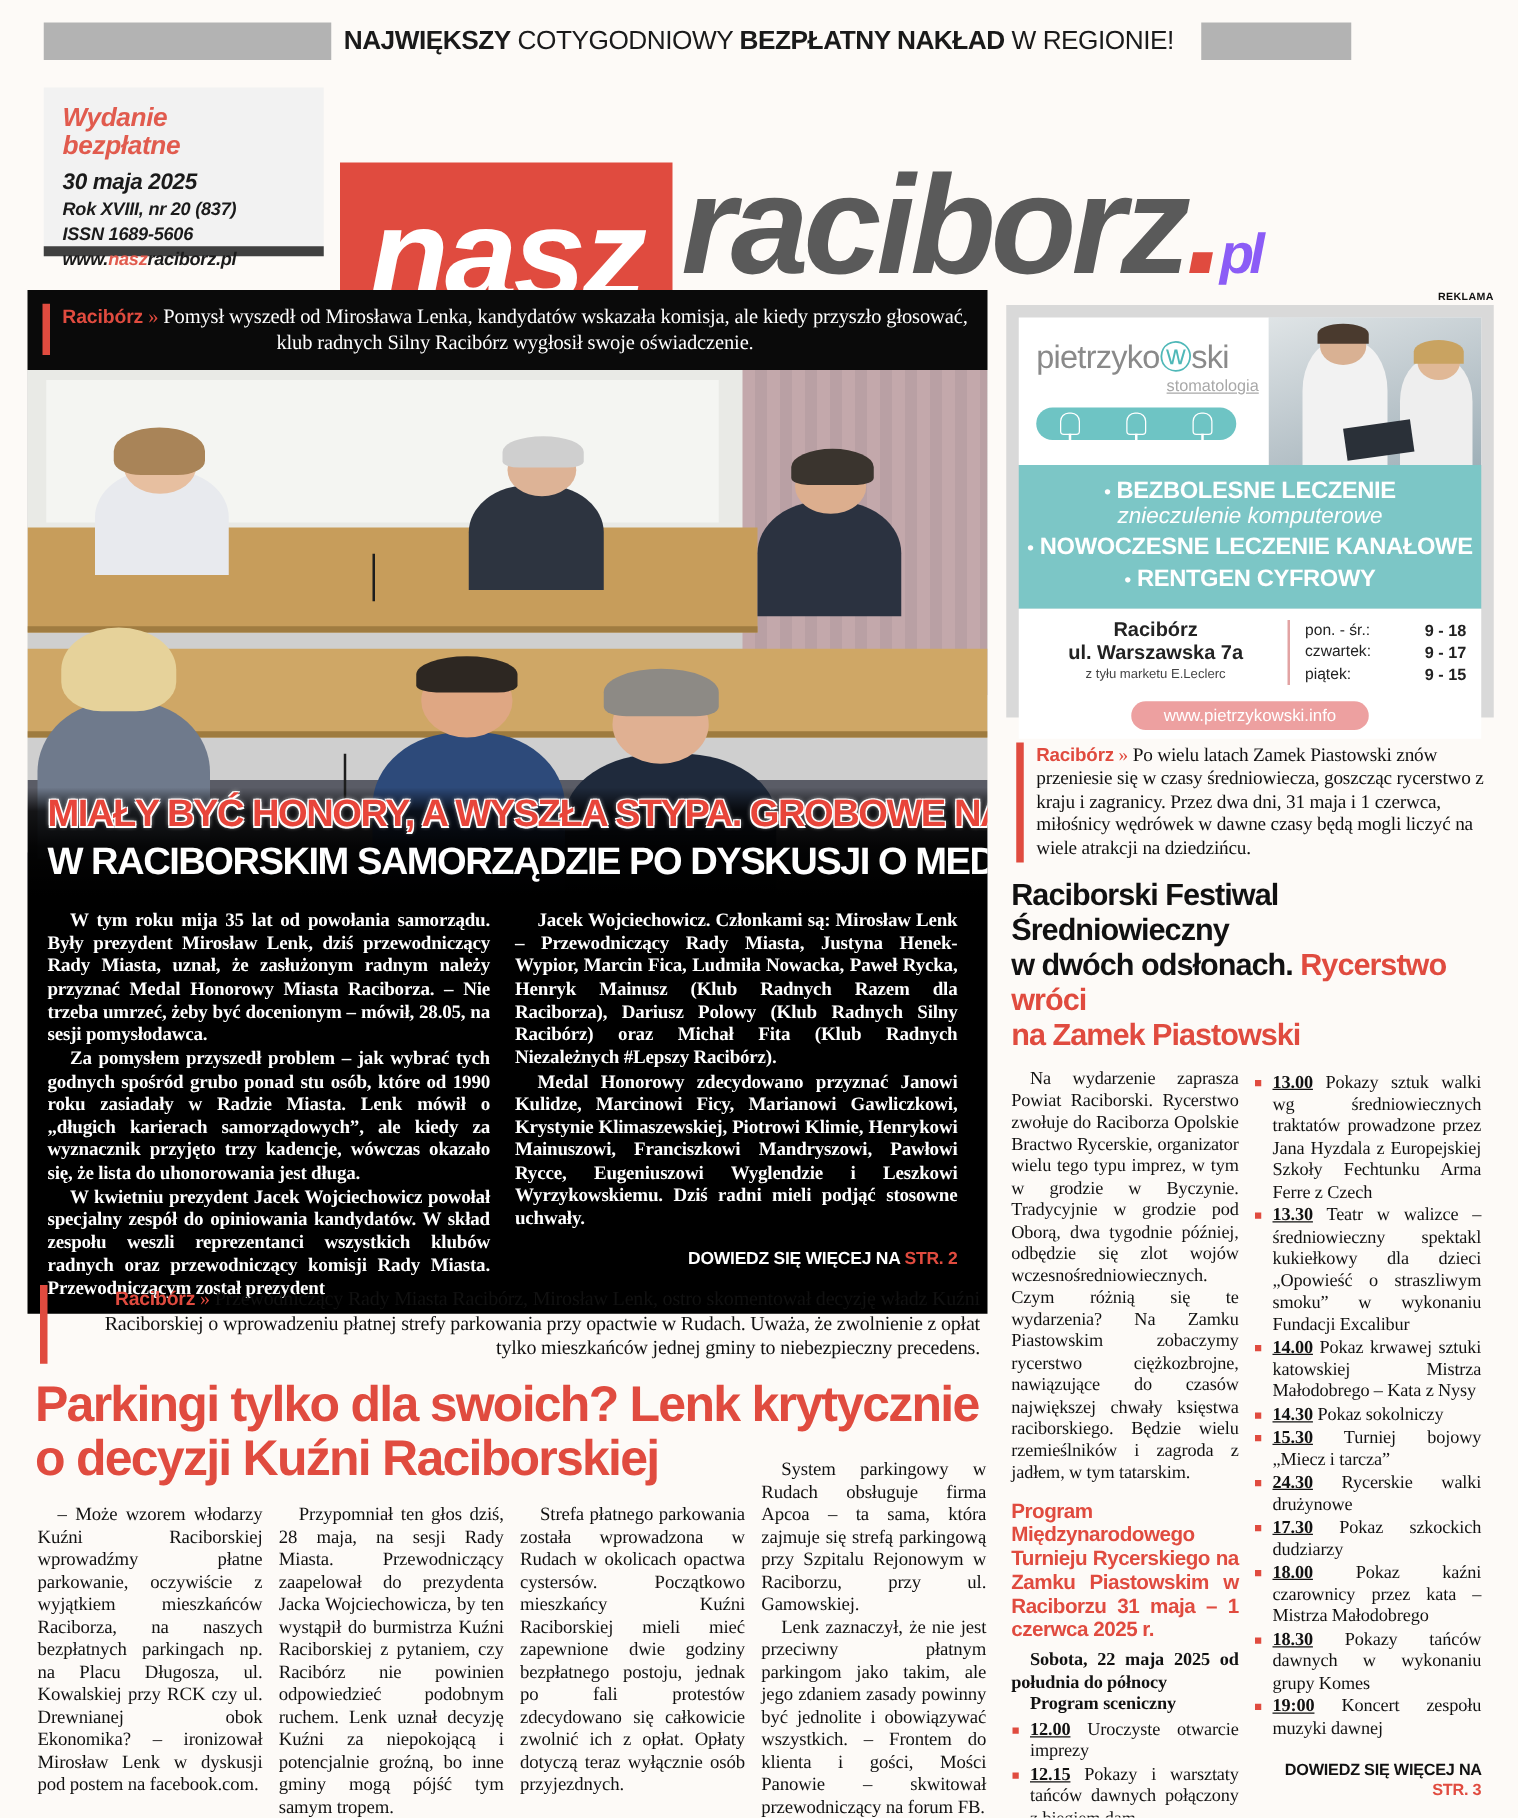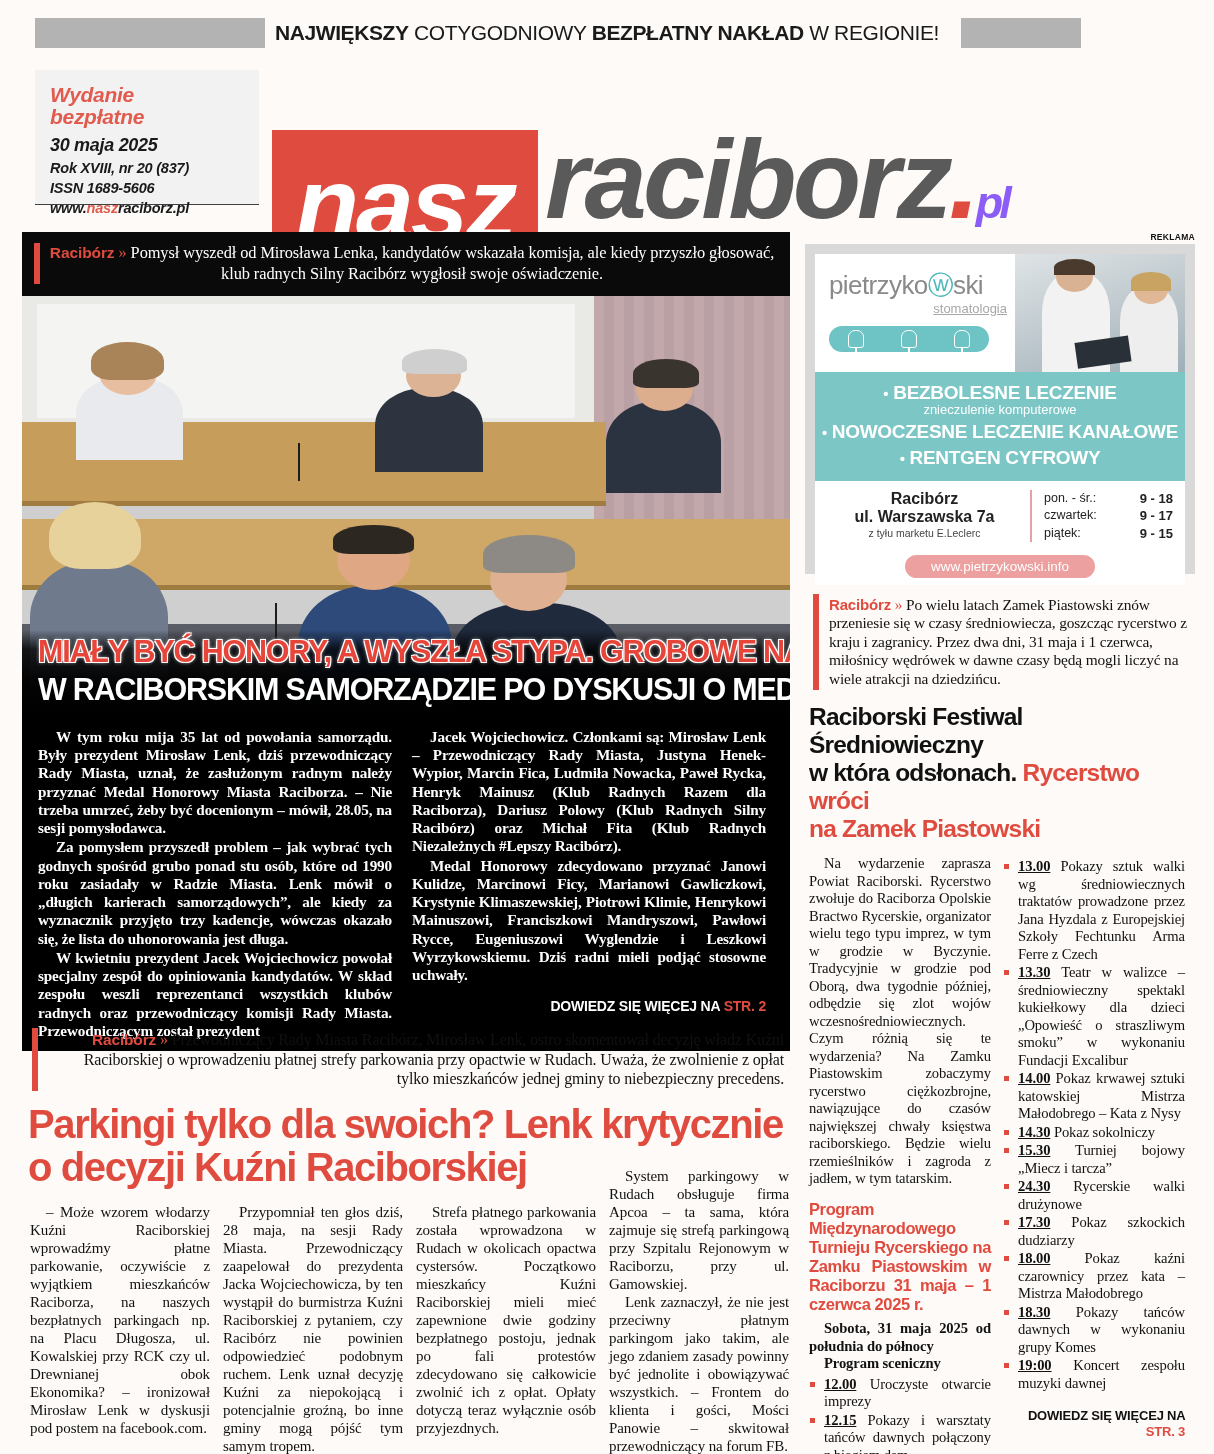--- a/index.html
+++ b/index.html
@@ -22,21 +22,21 @@
     font-size: 21px; letter-spacing: -0.4px; color: #1a1a1a;
     font-weight: 400;
   }
   .topbar .slogan b { font-weight: 700; }
 
   
   .masthead { position: absolute; left: 0; top: 62px; width: 1214px; height: 152px; }
   .mh-info {
     position: absolute; left: 35px; top: 8px; width: 224px; height: 135px;
     background: #f2f2f2;
-    border-bottom: 1px solid #404040;
+    border-bottom: 8px solid #404040;
     padding: 14px 0 0 15px;
     font-family: "Liberation Sans", sans-serif;
     font-style: italic; font-weight: 700;
   }
   .mh-free { color: #e15b4e; font-size: 21px; line-height: 1.05; letter-spacing: -0.3px;}
   .mh-date { color: #1a1a1a; font-size: 18px; margin-top: 7px; letter-spacing: -0.3px;}
   .mh-row { color: #1a1a1a; font-size: 14.5px; margin-top: 4px; letter-spacing: -0.2px;}
   .mh-row .red { color: #e15b4e; }
 
   .logo-box {
@@ -154,21 +154,21 @@
   .ad1-photo .man { position:absolute; left:16%; top:16%; width:40%; height:84%; background:#f2f2f2; border-radius:40% 40% 0 0;}
   .ad1-photo .mhead { position:absolute; left:24%; top:6%; width:22%; height:26%; background:#d9b193; border-radius:50%;}
   .ad1-photo .mhair { position:absolute; left:23%; top:4%; width:24%; height:14%; background:#4a3a2e; border-radius:50% 50% 0 0;}
   .ad1-photo .woman { position:absolute; right:4%; top:28%; width:34%; height:72%; background:#eeeeee; border-radius:40% 40% 0 0;}
   .ad1-photo .whead { position:absolute; right:10%; top:18%; width:20%; height:24%; background:#e0b896; border-radius:50%;}
   .ad1-photo .whair { position:absolute; right:8%; top:15%; width:24%; height:16%; background:#c9a361; border-radius:50% 50% 0 0;}
   .ad1-photo .xray { position:absolute; left:36%; bottom:6%; width:32%; height:22%; background:#2a3038; transform: rotate(-8deg);}
 
   .ad1-mid { background:#7cc6c6; padding: 10px 0 12px 0; text-align:center; color:#fff; font-family:"Liberation Sans",sans-serif;}
   .ad1-mid .l1 { font-size:19px; font-weight:700; letter-spacing:-0.3px;}
-  .ad1-mid .l1s { font-size:13px; font-weight:400; margin-top:-2px;}
+  .ad1-mid .l1s { font-size:18px; font-weight:400; margin-top:-2px;font-style:italic;}
   .ad1-mid .l2 { font-size:19px; font-weight:700; margin-top:4px; letter-spacing:-0.3px;}
   .ad1-mid .l3 { font-size:19px; font-weight:700; margin-top:4px; letter-spacing:-0.3px;}
   .ad1-mid .dot { font-size:15px; }
 
   .ad1-addr { background:#fff; display:flex; padding: 9px 12px 8px 12px; font-family:"Liberation Sans",sans-serif;}
   .ad1-addr .left { width: 205px; text-align:center; border-right: 2px solid #e2a3a3; padding-right:8px;}
   .ad1-addr .left .a1 { font-size:16px; font-weight:700; color:#222;}
   .ad1-addr .left .a2 { font-size:16px; font-weight:700; color:#222;}
   .ad1-addr .left .a3 { font-size:10.5px; color:#444; margin-top:1px;}
   .ad1-addr .right { flex:1; padding-left:12px; }
@@ -389,29 +389,29 @@
     </div>
 
     <div class="lede3">
       <span class="city">Racibórz</span>
       <span style="color:#e04b3f">»</span>
       <span>Po wielu latach Zamek Piastowski znów przeniesie się w czasy średniowiecza, goszcząc rycerstwo z kraju i zagranicy. Przez dwa dni, 31 maja i 1 czerwca, miłośnicy wędrówek w dawne czasy będą mogli liczyć na wiele atrakcji na dziedzińcu.</span>
     </div>
 
     <div class="hl3">
       <div>Raciborski Festiwal Średniowieczny</div>
-      <div><span>w która odsłonach. </span><span class="red">Rycerstwo wróci</span></div>
+      <div><span>w dwóch odsłonach. </span><span class="red">Rycerstwo wróci</span></div>
       <div class="red">na Zamek Piastowski</div>
     </div>
 
     <div class="r-cols">
       <div class="r-col">
         <p>Na wydarzenie zaprasza Powiat Raciborski. Rycerstwo zwołuje do Raciborza Opolskie Bractwo Rycerskie, organizator wielu tego typu imprez, w tym w grodzie w Byczynie. Tradycyjnie w grodzie pod Oborą, dwa tygodnie później, odbędzie się zlot wojów wczesnośredniowiecznych. Czym różnią się te wydarzenia? Na Zamku Piastowskim zobaczymy rycerstwo ciężkozbrojne, nawiązujące do czasów największej chwały księstwa raciborskiego. Będzie wielu rzemieślników i zagroda z jadłem, w tym tatarskim.</p>
         <div class="prog-title">Program Międzynarodowego Turnieju Rycerskiego na Zamku Piastowskim w Raciborzu 31 maja – 1 czerwca 2025 r.</div>
-        <p class="prog-sub">Sobota, 31 maja 2025 od południa do północy</p>
+        <p class="prog-sub">Sobota, 22 maja 2025 od południa do północy</p>
         <p class="prog-sub2">Program sceniczny</p>
         <ul class="prog">
           <li><b>12.00</b> <span>Uroczyste otwarcie imprezy</span></li>
           <li><b>12.15</b> <span>Pokazy i warsztaty tańców dawnych połączony z biegiem dam</span></li>
         </ul>
       </div>
       <div class="r-col">
         <ul class="prog">
           <li><b>13.00</b> <span>Pokazy sztuk walki wg średniowiecznych traktatów prowadzone przez Jana Hyzdala z Europejskiej Szkoły Fechtunku Arma Ferre z Czech</span></li>
           <li><b>13.30</b> <span>Teatr w walizce – średniowieczny spektakl kukiełkowy dla dzieci „Opowieść o straszliwym smoku” w wykonaniu Fundacji Excalibur</span></li>

